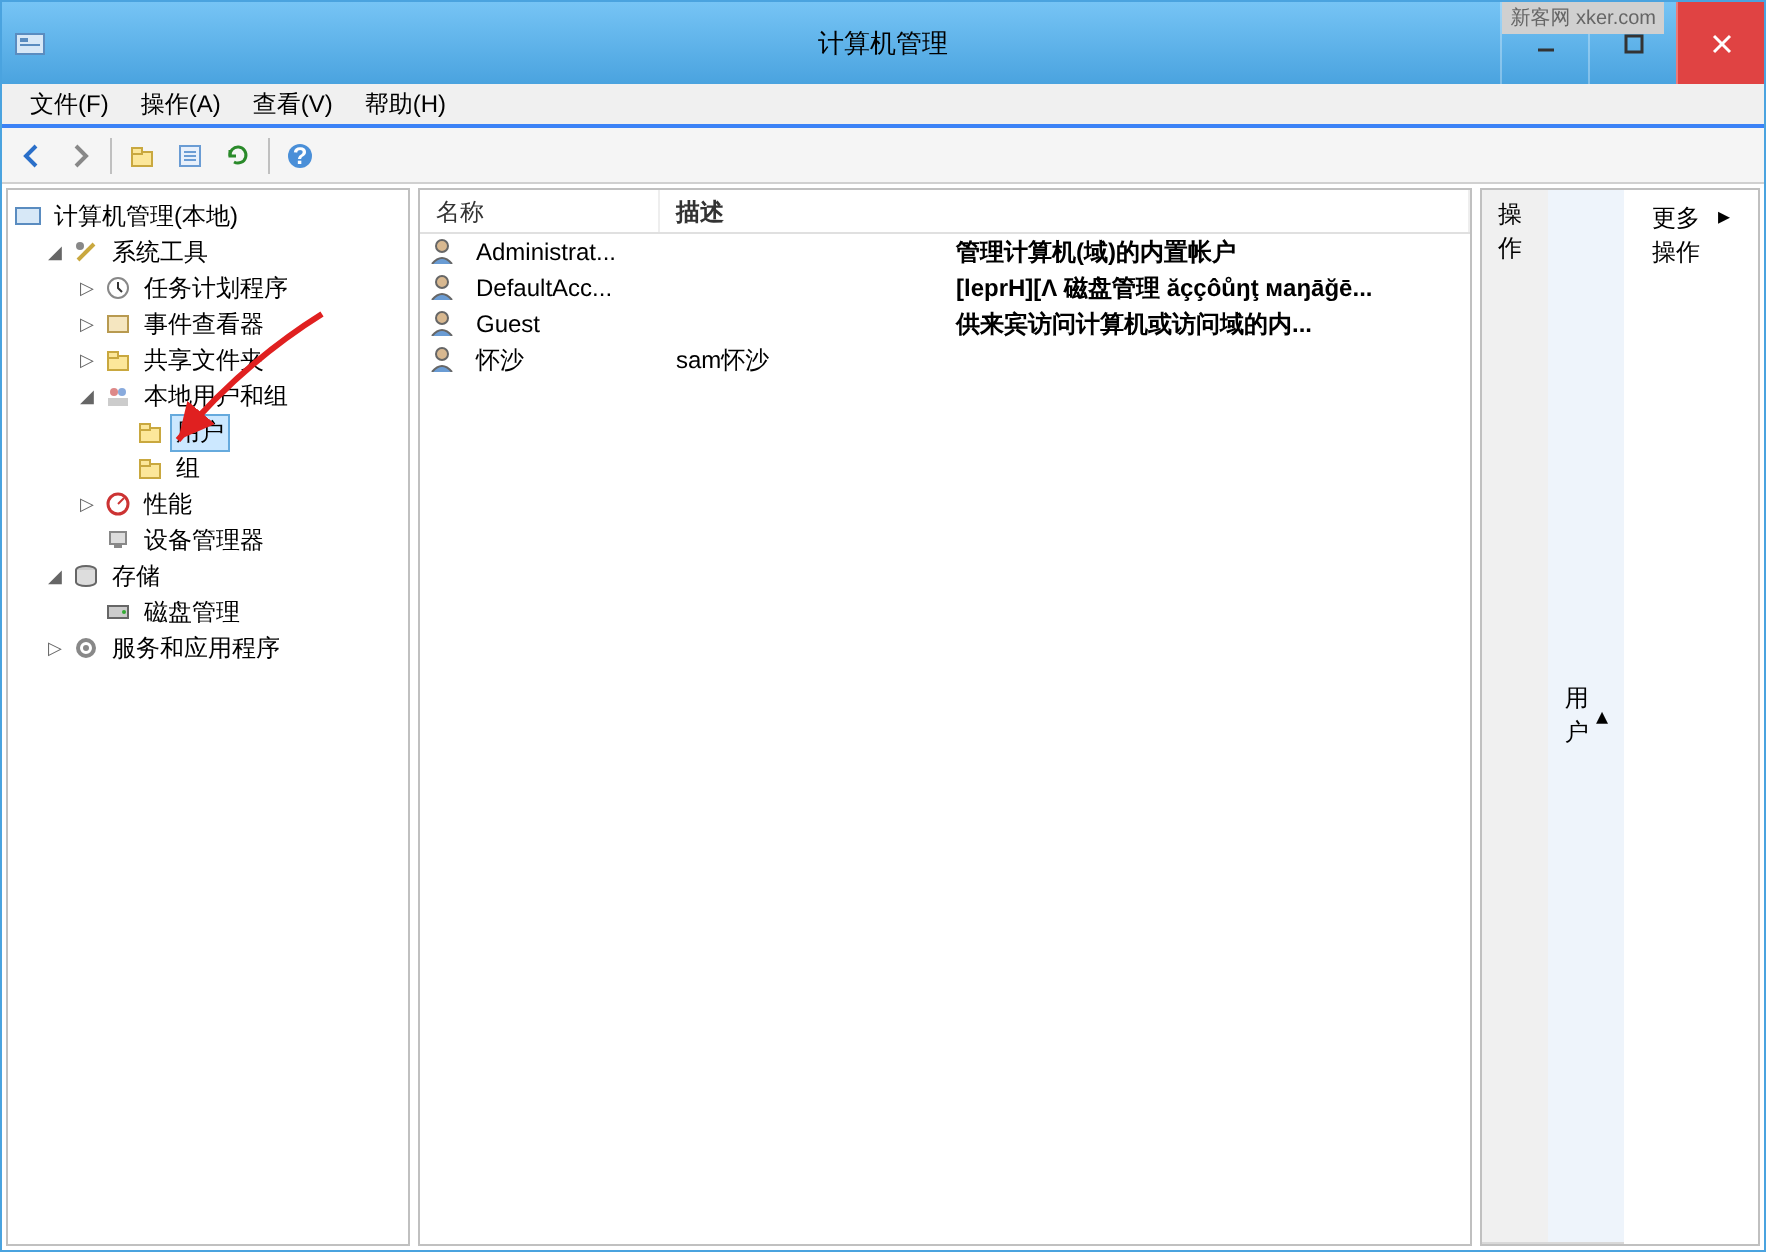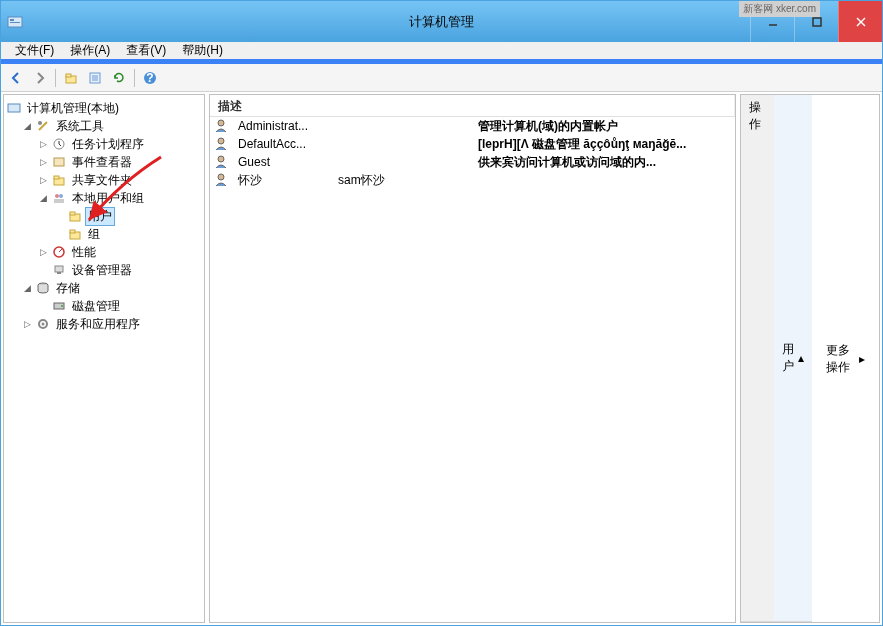--- a/index.html
+++ b/index.html
@@ -5,24 +5,24 @@
 * { margin: 0; padding: 0; box-sizing: border-box; font-family: "Microsoft YaHei", "SimSun", Arial, sans-serif; font-size: 12px; }
 body { background: #fff; width: 883px; height: 626px; overflow: hidden; display: flex; flex-direction: column; border: 1px solid #4aa3df; }
 
 
 .titlebar { height: 41px; background: linear-gradient(#76c4f5, #4aa3df); display: flex; align-items: center; position: relative; color: #000; }
 .titlebar .icon-app { width: 16px; height: 16px; margin: 0 6px; }
 .titlebar .title { position: absolute; left: 50%; transform: translateX(-50%); font-size: 13px; }
 .titlebar .winbtns { margin-left: auto; display: flex; height: 100%; }
 .titlebar .winbtn { width: 44px; display: flex; align-items: center; justify-content: center; border-left: 1px solid rgba(255,255,255,0.3); }
 .titlebar .winbtn.close { background: #e04343; color: #fff; }
-.titlebar .watermark { position: absolute; right: 62px; top: 0; font-size: 10px; color: #666; background: #d0d0d0; padding: 1px 4px; }
-
-
-.menubar { height: 22px; background: #f0f0f0; display: flex; align-items: center; padding: 0 6px; border-bottom: 5px solid #3b82f6; }
+.titlebar .watermark { position: absolute; right: 50px; top: 0; font-size: 10px; color: #666; background: #d0d0d0; padding: 1px 4px; }
+
+
+.menubar { height: 22px; background: #f0f0f0; display: flex; align-items: center; padding: 0 6px; border-bottom: 2px solid #3b82f6; }
 .menubar .menuitem { padding: 2px 8px; cursor: default; }
 
 
 .toolbar { height: 28px; background: #f5f5f5; display: flex; align-items: center; padding: 0 4px; gap: 2px; border-bottom: 1px solid #d0d0d0; }
 .toolbar .tbtn { width: 22px; height: 22px; display: flex; align-items: center; justify-content: center; border: 1px solid transparent; }
 .toolbar .sep { width: 1px; height: 18px; background: #c0c0c0; margin: 0 2px; }
 
 
 .content { flex: 1; display: flex; min-height: 0; }
 .pane { border: 1px solid #c0c0c0; margin: 2px; background: #fff; overflow: auto; }
@@ -47,21 +47,21 @@
 .col-full { width: 140px; }
 .col-desc { flex: 1; font-weight: bold; }
 .list-body { flex: 1; overflow: auto; }
 .list-row { display: flex; height: 18px; align-items: center; }
 .list-row .cell { padding: 1px 8px; overflow: hidden; text-overflow: ellipsis; white-space: nowrap; }
 .list-row .uicon { width: 16px; height: 16px; margin-left: 4px; flex-shrink: 0; }
 
 
 .action-header { background: #f0f0f0; padding: 4px 8px; border-bottom: 1px solid #d8d8d8; font-weight: normal; }
 .action-section { background: #eef4fb; padding: 4px 8px; border-bottom: 1px solid #d8d8d8; display: flex; justify-content: space-between; align-items: center; }
-.action-item { padding: 6px 14px; display: flex; justify-content: space-between; align-items: center; cursor: default; }
+.action-item { padding: 6px 14px; display: flex; justify-content: space-between; cursor: default; }
 
 
 .arrow-annot { position: absolute; pointer-events: none; }
 
 svg { display: block; }
 </style>
 </head>
 <body>
 
 <div class="titlebar">
@@ -306,20 +306,21 @@
                 <span class="label">服务和应用程序</span>
               </div>
             </li>
         </ul>
       </li>
     </ul>
   </div>
 
   <div class="pane list-pane">
     <div class="list-header">
+      <div class="col col-name">名称</div>
       <div class="col col-desc">描述</div>
     </div>
     <div class="list-body" id="list-body">
         <div class="list-row">
           <span class="uicon">
             <svg width="14" height="14">
               <circle cx="7" cy="5" r="3" fill="#d8b890" stroke="#666"></circle>
               <path d="M2 14 Q7 8 12 14" fill="#6a9cd4" stroke="#666"></path>
             </svg>
           </span>

